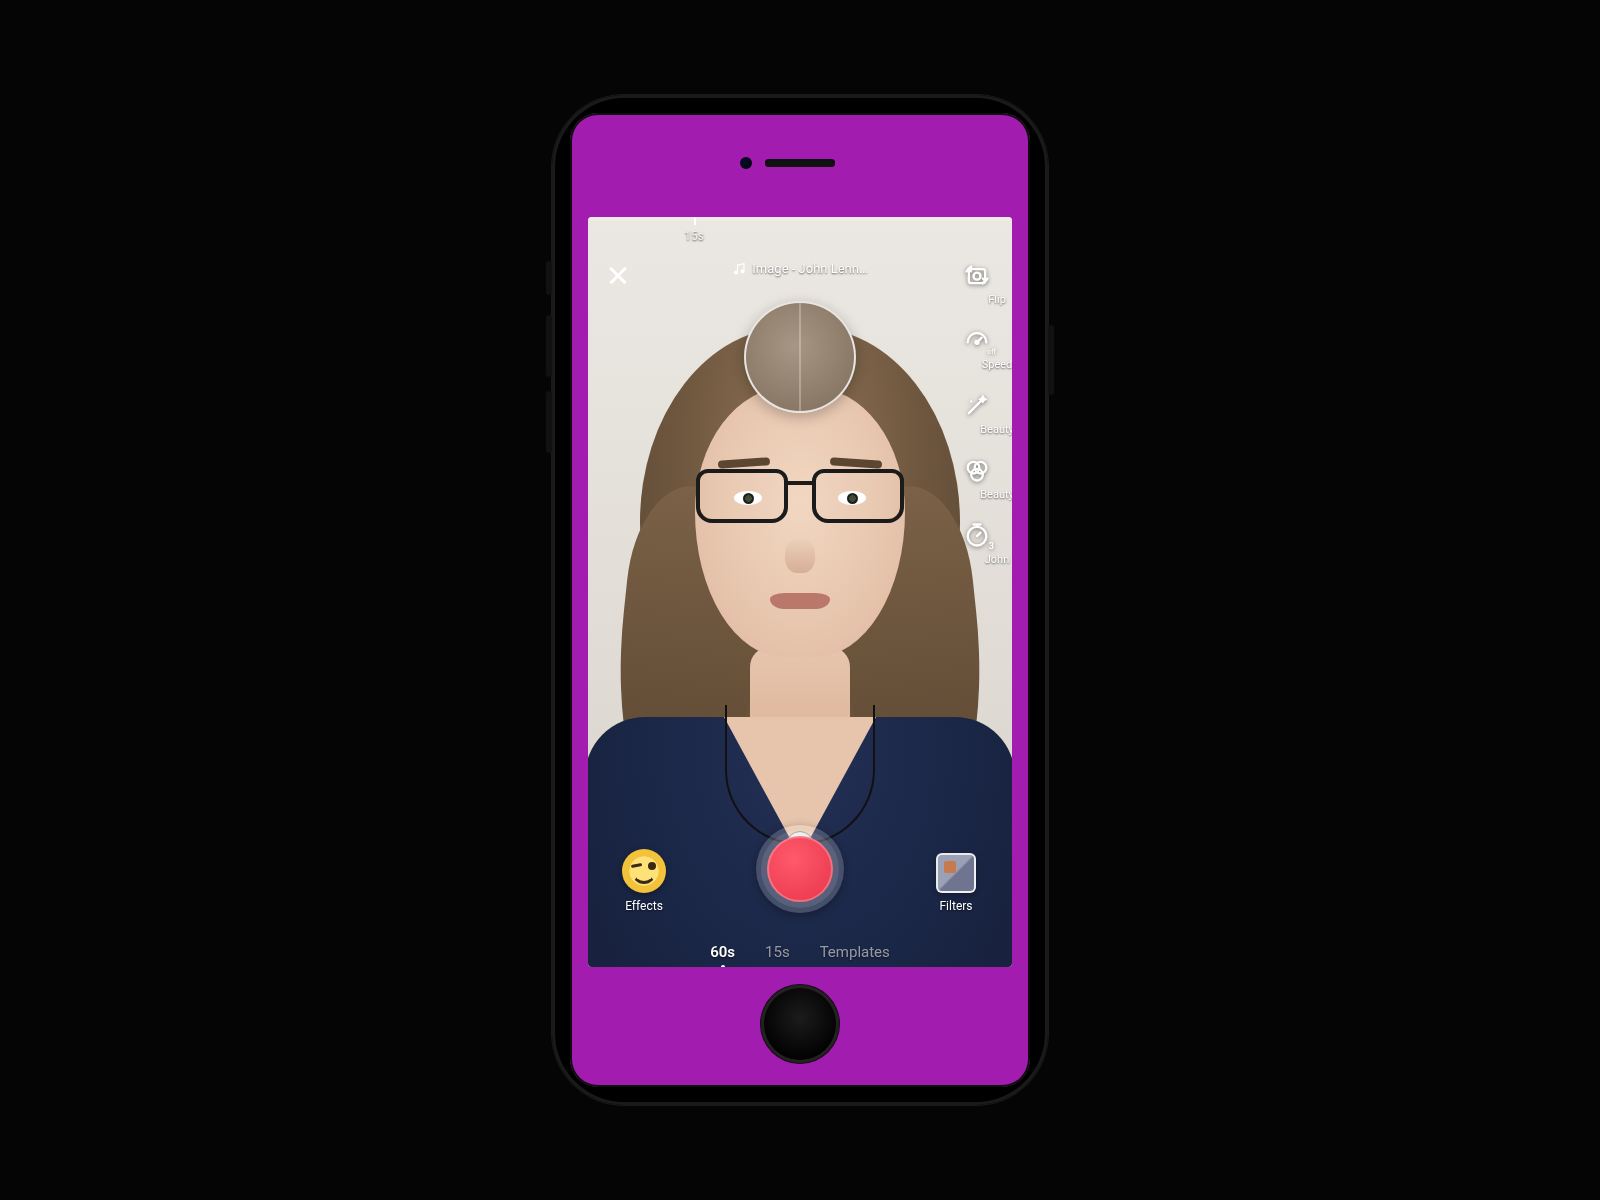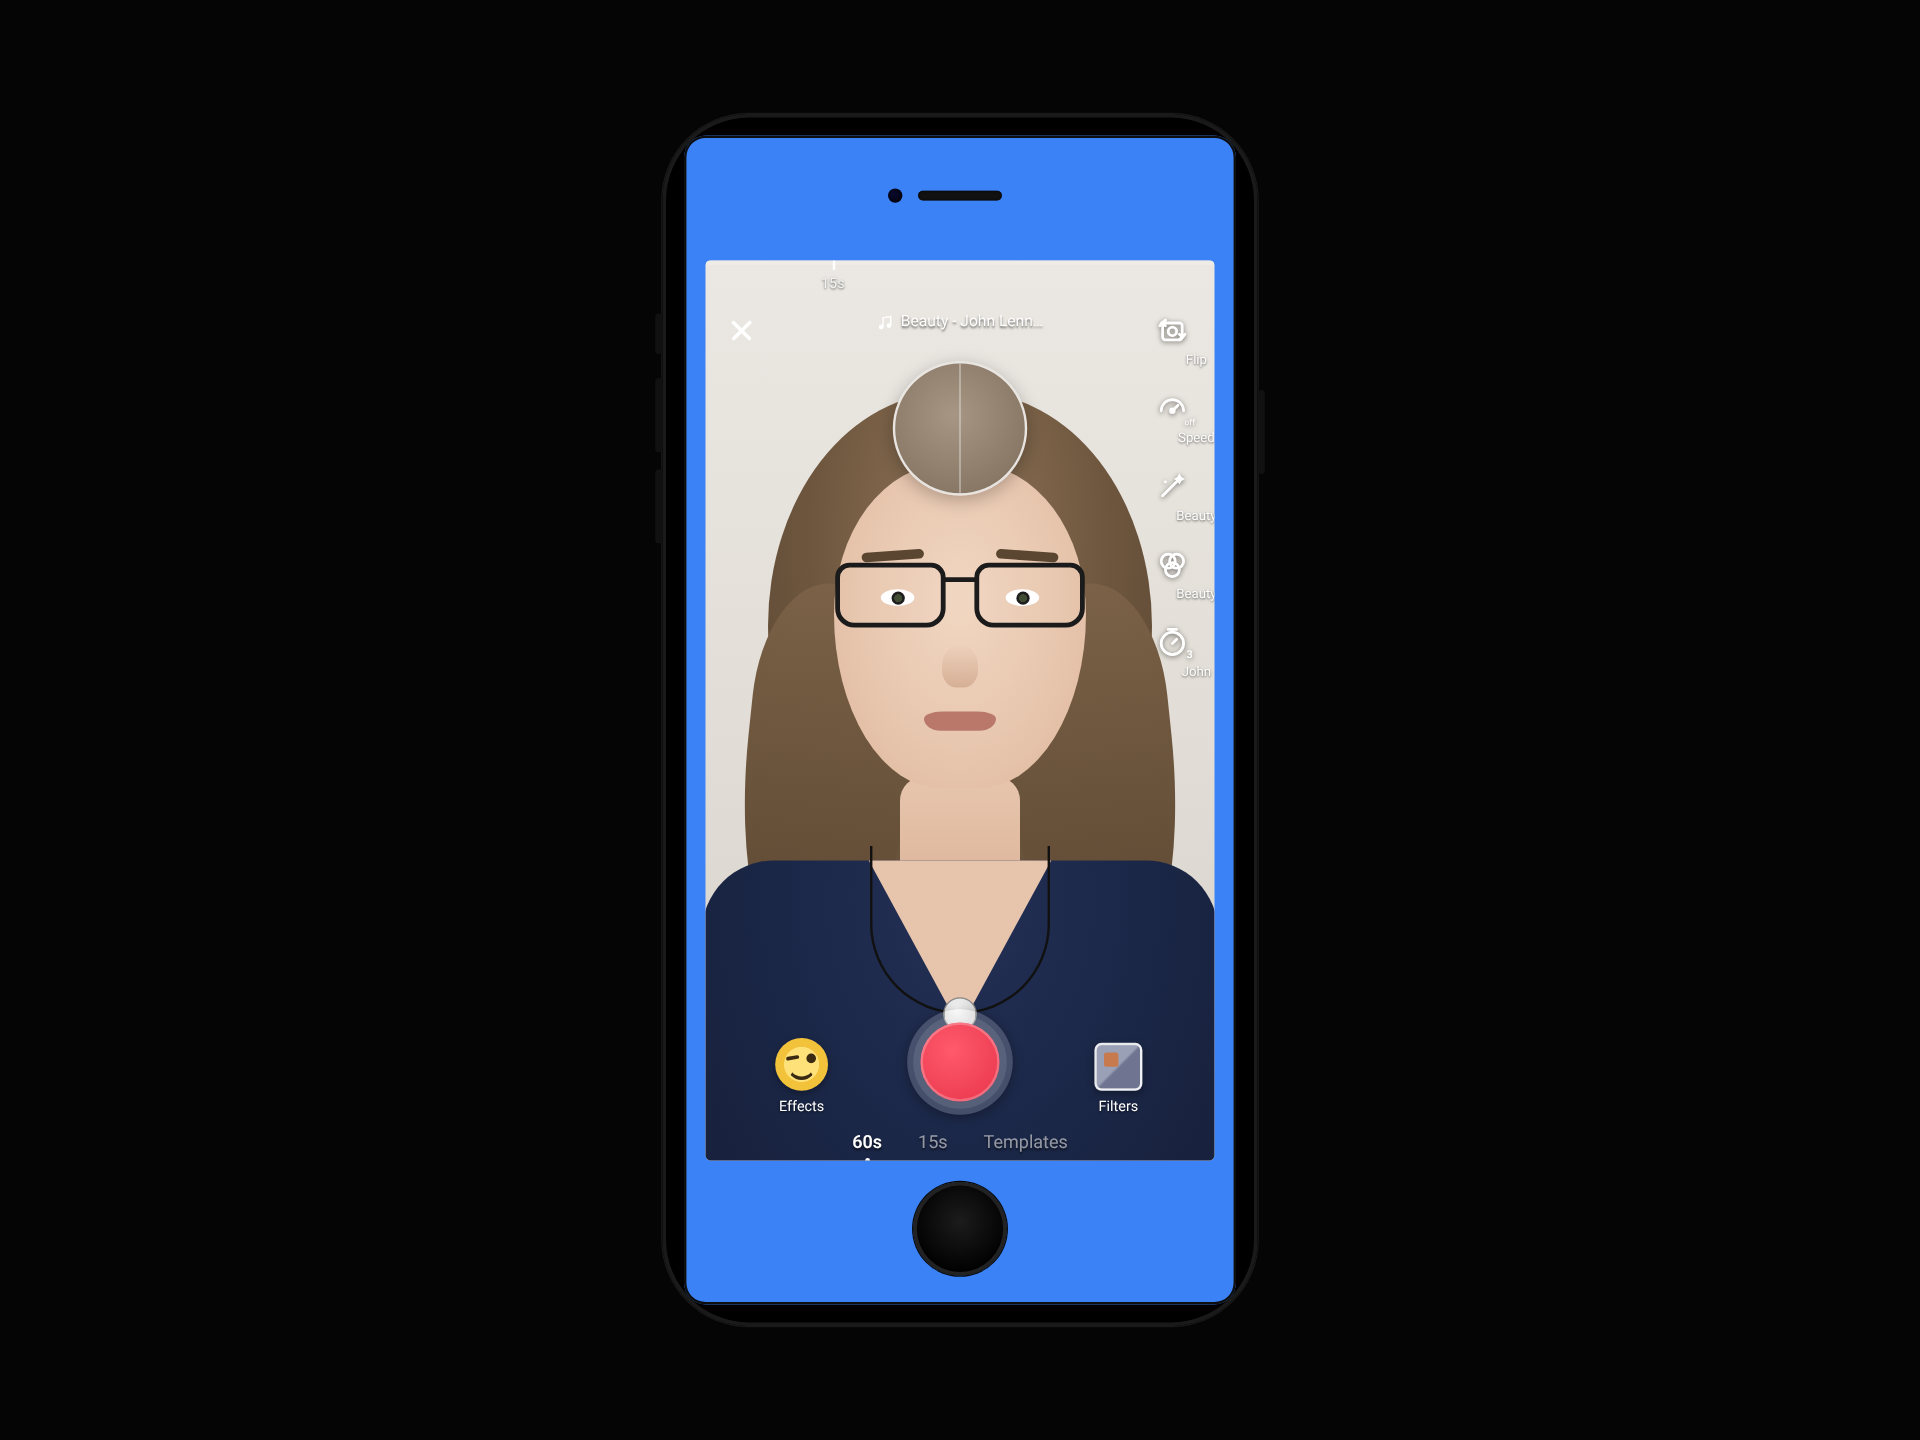--- a/index.html
+++ b/index.html
@@ -18,23 +18,23 @@
     height: 1010px;
     background: #000;
     border-radius: 72px;
     padding: 18px;
     position: relative;
     box-shadow: inset 0 0 0 3px #1a1a1a, 0 0 0 1px #1a1a1a;
   }
   .phone-inner {
     width: 100%;
     height: 100%;
-    border-radius: 18px;
+    border-radius: 28px;
     overflow: hidden;
-    background: #3b82f6;
+    background: #a21caf;
     position: relative;
     box-shadow: inset 0 0 0 2px #0e0e0e;
   }
   .speaker {
     position: absolute;
     top: 46px;
     left: 50%;
     transform: translateX(-50%);
     width: 70px;
     height: 8px;
@@ -295,23 +295,23 @@
   }
   .magnifier:after {
     content: "";
     position: absolute; left: 50%; top: 0; bottom: 0; width: 1px;
     background: rgba(255,255,255,0.55);
     transform: translateX(-50%);
   }
 
   .bottom-controls {
     position: absolute;
-    left: 0; right: 0; bottom: 38px;
+    left: 0; right: 0; bottom: 54px;
     display: flex; align-items: flex-end; justify-content: space-between;
-    padding: 0 40px;
+    padding: 0 16px;
   }
   .bottom-slot {
     display: flex; flex-direction: column; align-items: center; gap: 6px;
     width: 80px;
   }
   .effects-icon {
     width: 44px; height: 44px; border-radius: 50%;
     background: radial-gradient(circle at 50% 50%, #ffe17a 0 46%, #f3c23b 48% 100%);
     position: relative;
     box-shadow: 0 2px 6px rgba(0,0,0,0.35);
@@ -434,21 +434,21 @@
         </div>
 
         <div class="sound-row">
           <span class="note-icon">
             <svg viewBox="0 0 24 24" width="14" height="14" fill="none" stroke="#fff" stroke-width="2">
                 <path d="M9 18V5l11-2v13"></path>
                 <circle cx="6.5" cy="18" r="2.5" fill="#fff"></circle>
                 <circle cx="17.5" cy="16" r="2.5" fill="#fff"></circle>
               </svg>
           </span>
-          <span>Beauty - John Lenn…</span>
+          <span>Image - John Lenn…</span>
         </div>
 
         <div class="side-tools">
           <div class="tool">
             <span class="tool-icon">
               <svg viewBox="0 0 24 24" width="28" height="28" fill="none" stroke="#fff" stroke-width="2" stroke-linecap="round">
                   <rect x="5" y="7" width="14" height="12" rx="2"></rect>
                   <circle cx="12" cy="13" r="3"></circle>
                   <path d="M3 9a9 9 0 0 1 4-4M21 15a9 9 0 0 1-4 4"></path>
                   <path d="M7 5l-2 2 2 2M17 19l2-2-2-2"></path>

